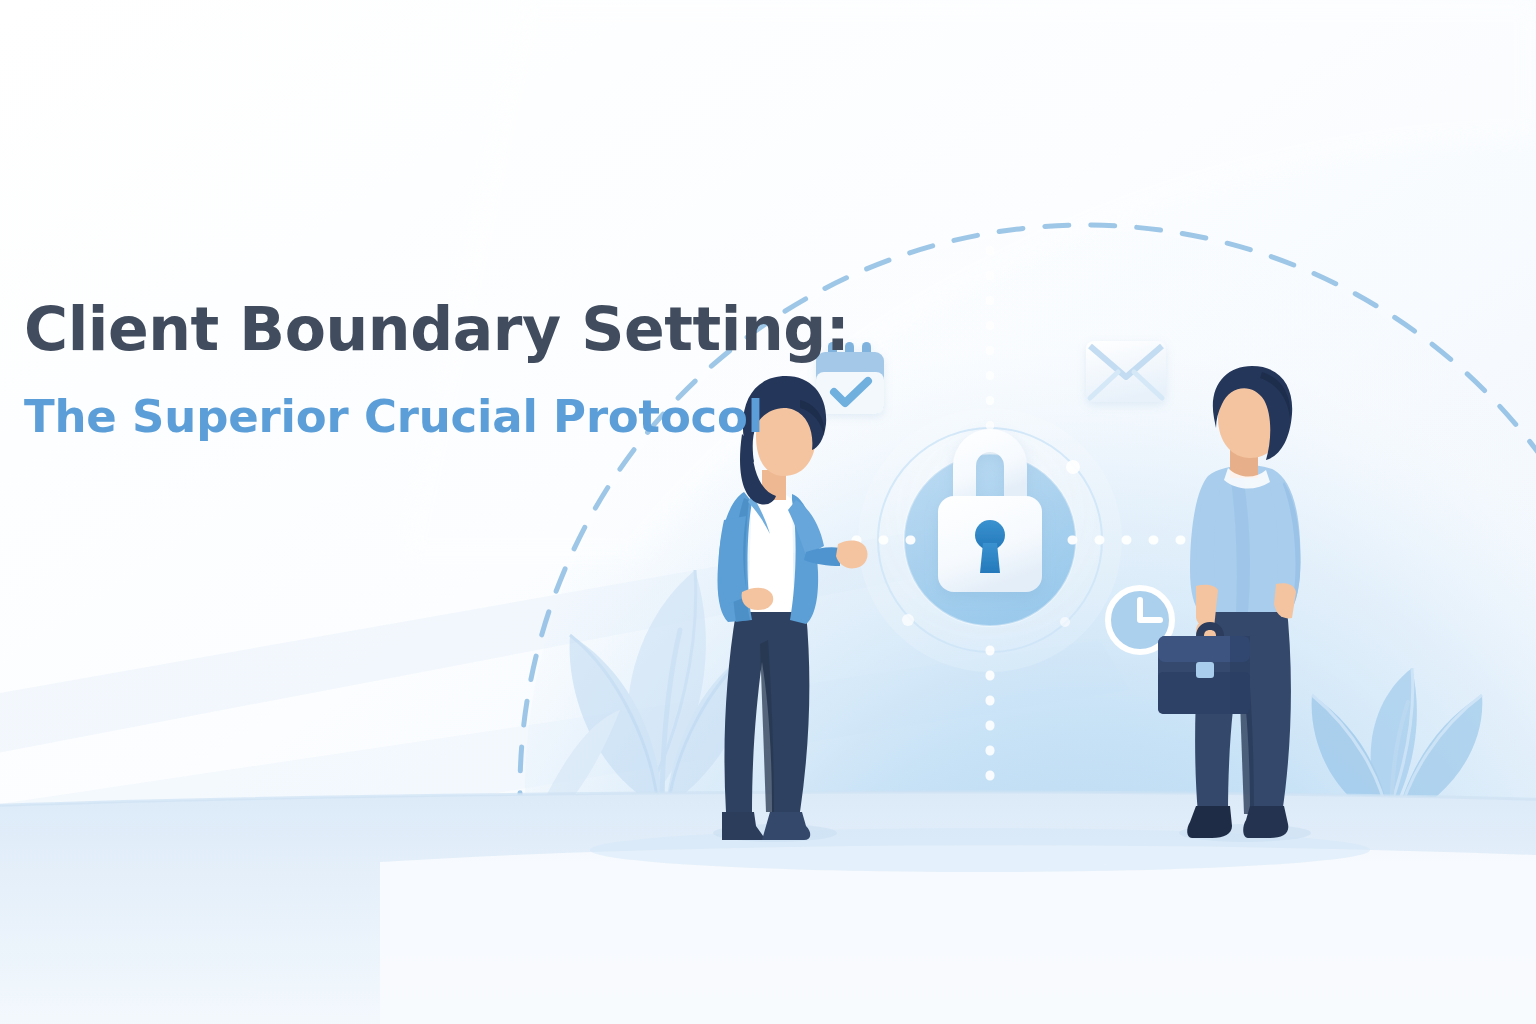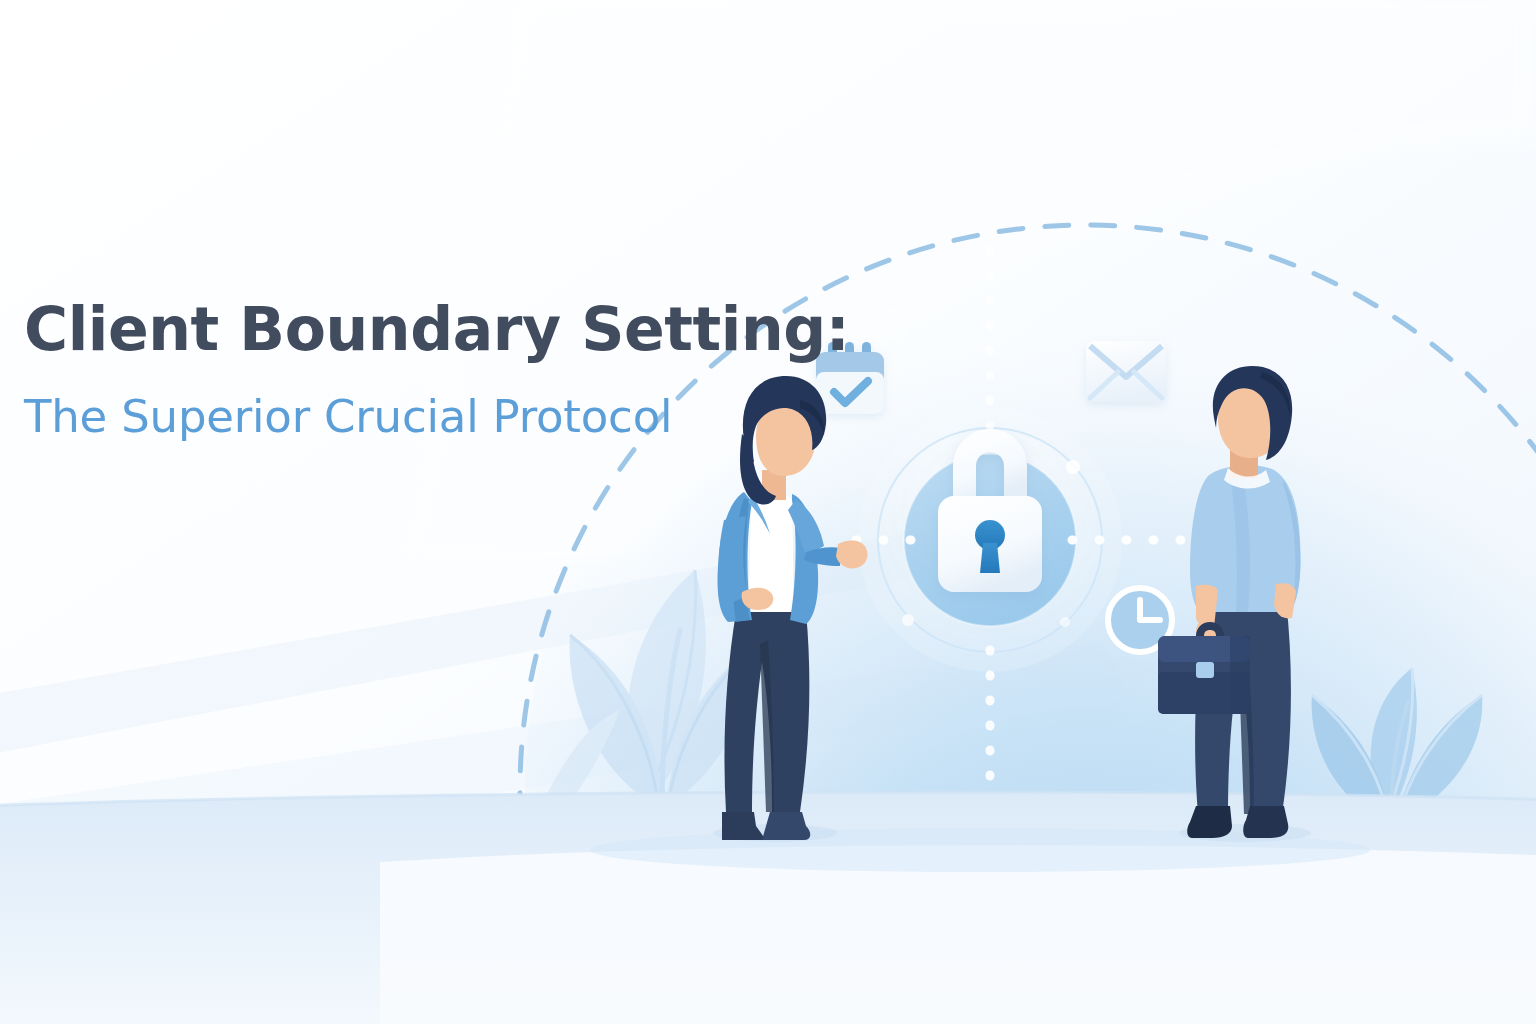--- a/index.html
+++ b/index.html
@@ -38,21 +38,21 @@
     font-weight: 700;
     letter-spacing: -0.4px;
     color: #414c5e;
     margin: 0;
     white-space: nowrap;
   }
   #title-sub {
     font-family: "DejaVu Sans", sans-serif;
     font-size: 45px;
     line-height: 1.15;
-    font-weight: 400;
+    font-weight: 700;
     letter-spacing: -0.2px;
     color: #5b9ed8;
     margin: 28px 0 0 0;
     white-space: nowrap;
   }
 </style>
 </head>
 <body>
 
 <div id="stage">

